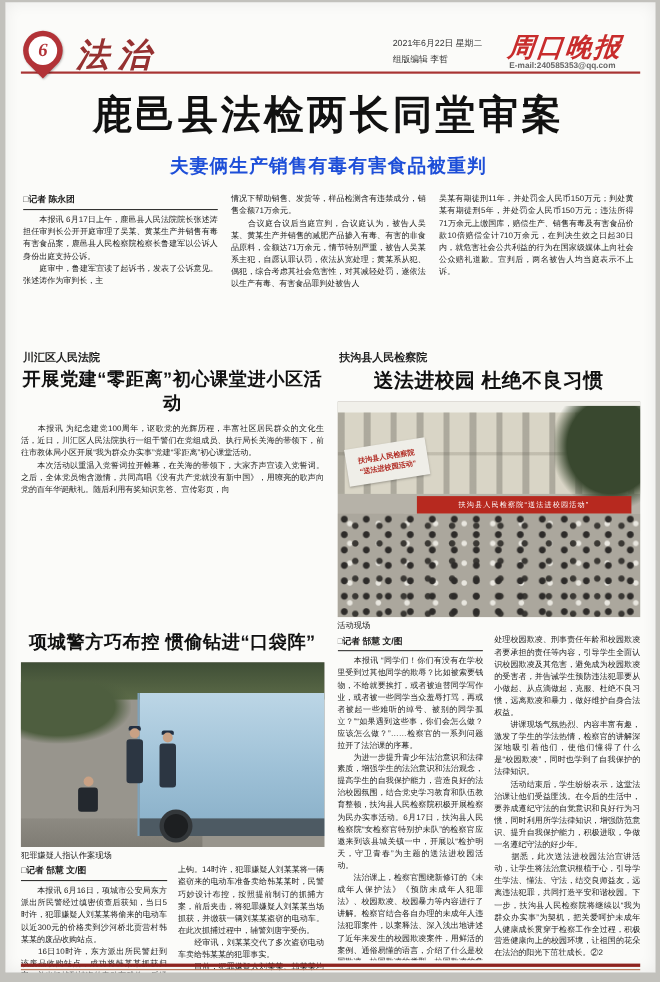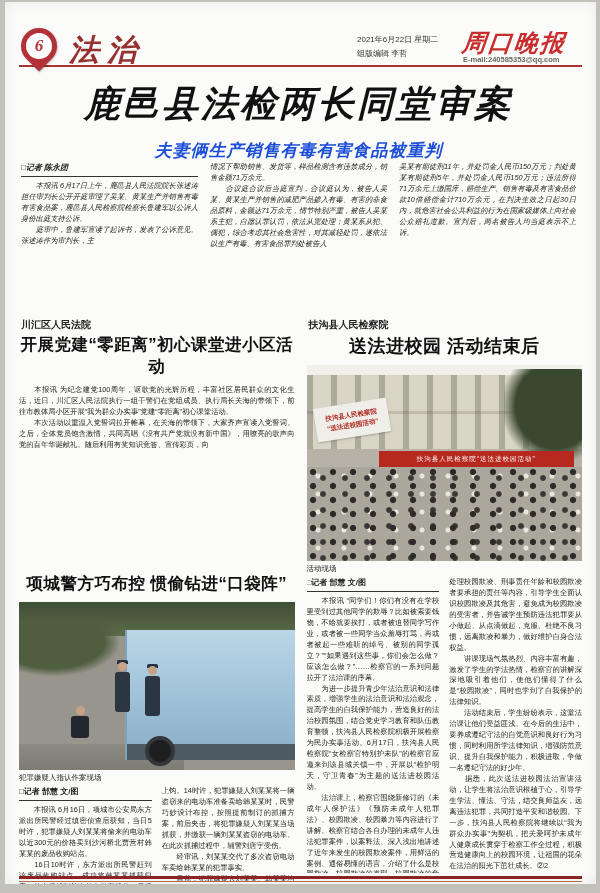--- a/index.html
+++ b/index.html
@@ -11,24 +11,24 @@
   .pin{position:absolute;left:16px;top:26px;width:36px;height:36px;background:#b23237;border-radius:50% 50% 50% 0;transform:rotate(-45deg);box-shadow:0 1px 2px rgba(0,0,0,.3);z-index:3;}
   .pin-inner{position:absolute;left:5px;top:5px;width:26px;height:26px;background:#fff;border-radius:50%;transform:rotate(45deg);display:flex;align-items:center;justify-content:center;}
   .pin-num{font-family:"Liberation Serif",serif;font-style:italic;font-weight:bold;font-size:17px;color:#b23237;}
   .section-script{position:absolute;left:64px;top:28px;font-family:"Liberation Serif",serif;font-style:italic;font-weight:bold;font-size:30px;letter-spacing:8px;color:#963131;}
   .hdr-meta{position:absolute;left:352px;top:31px;font-size:8px;font-weight:normal;color:#333;line-height:14px;}
   .masthead{position:absolute;left:457px;top:25px;font-family:"Liberation Serif",serif;font-weight:bold;font-style:italic;font-size:24px;color:#c82c2c;letter-spacing:2px;transform:skewX(-6deg);}
   .email{position:absolute;left:458px;top:53px;font-size:7.5px;color:#666;font-weight:bold;}
   .header-rule{position:absolute;left:14px;right:14px;top:63px;height:2px;background:#a83434;}
 
   
-  .lead{position:absolute;left:16px;right:20px;top:78px;font-style:italic;}
+  .lead{position:absolute;left:16px;right:20px;top:78px;}
   .lead h1{margin:0;text-align:center;font-family:"Liberation Serif",serif;font-weight:900;font-size:36px;letter-spacing:3px;color:#111;}
   .lead h2{margin:10px 0 0 0;text-align:center;font-size:17px;font-weight:bold;letter-spacing:1px;color:#1d4ed8;}
-  .cols4{display:flex;gap:12px;height:138px;overflow:hidden;}
+  .cols4{display:flex;gap:12px;margin-top:14px;height:138px;overflow:hidden;}
   .cols4 .col{flex:1;min-width:0;}
   p.body{margin:0;font-size:7.3px;line-height:1.5;text-align:justify;white-space:pre-line;color:#222;}
   .byline{font-size:8px;font-weight:bold;padding-bottom:3px;border-bottom:1px solid #333;margin-bottom:4px;}
 
   
   .lower{position:absolute;left:14px;right:14px;top:316px;display:flex;gap:12px;}
   .half{flex:1;min-width:0;}
   .kicker{font-size:10px;font-weight:bold;color:#222;margin:0 0 2px 2px;}
   .art-title{margin:0 0 7px 0;text-align:center;font-size:16.5px;font-weight:bold;letter-spacing:.5px;color:#101010;}
   .art-title.big{font-size:18px;}
@@ -161,21 +161,21 @@
 　　经审讯，刘某某交代了多次盗窃电动车卖给韩某某的犯罪事实。
 　　目前，犯罪嫌疑人刘某某、韩某某均已被依法刑事拘留，此案正在进一步侦办中。</p>
               </div>
         </div>
       </section>
     </div>
 
     <div class="half">
       <section>
         <div class="kicker">扶沟县人民检察院</div>
-        <h3 class="art-title big">送法进校园 活动结束后</h3>
+        <h3 class="art-title big">送法进校园 杜绝不良习惯</h3>
         <div class="photo photo2">
           <div class="p2-sky"></div>
           <div class="p2-building"></div>
           <div class="p2-trees"></div>
           <div class="p2-stage"></div>
           <div class="p2-banner">
             <span>扶沟县人民检察院“送法进校园活动”</span>
           </div>
           <div class="p2-flag">
             <span>扶沟县人民检察院</span>

